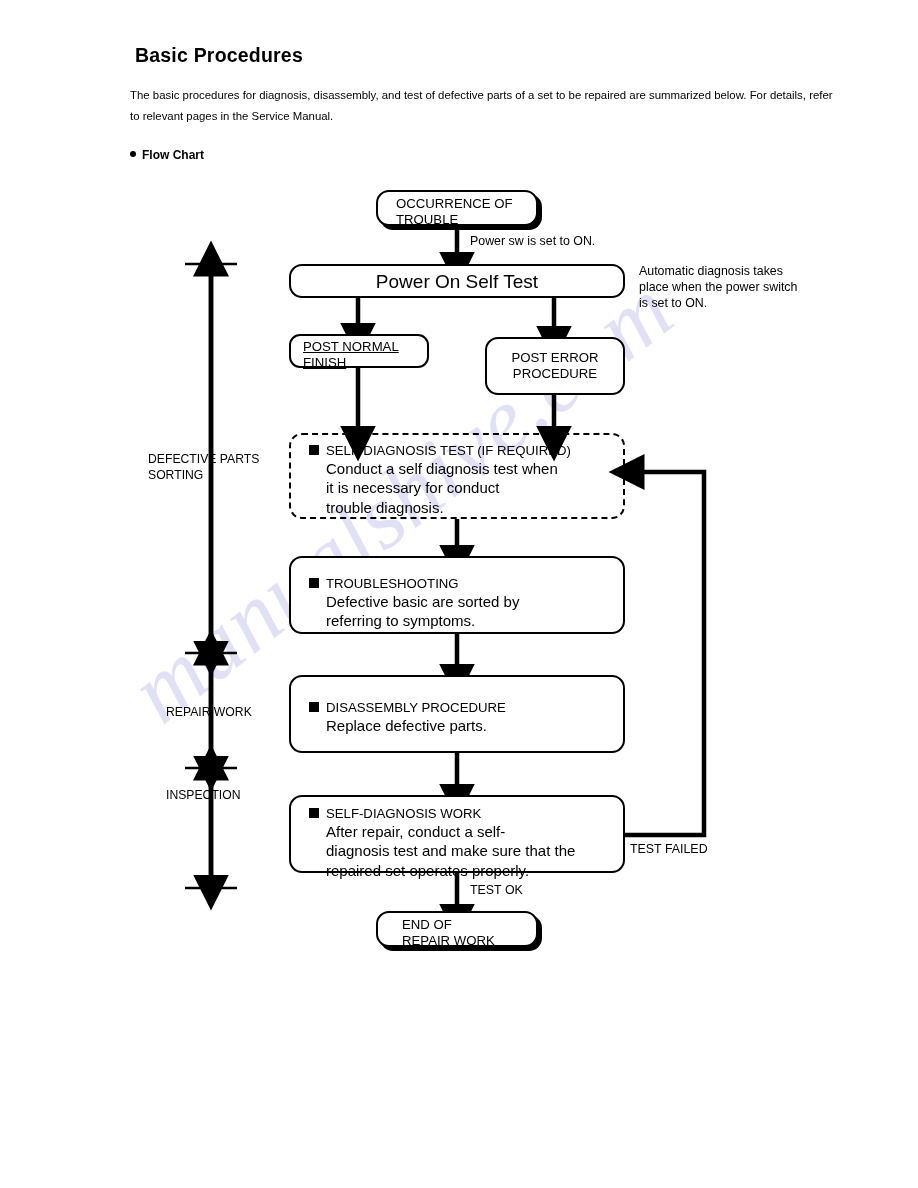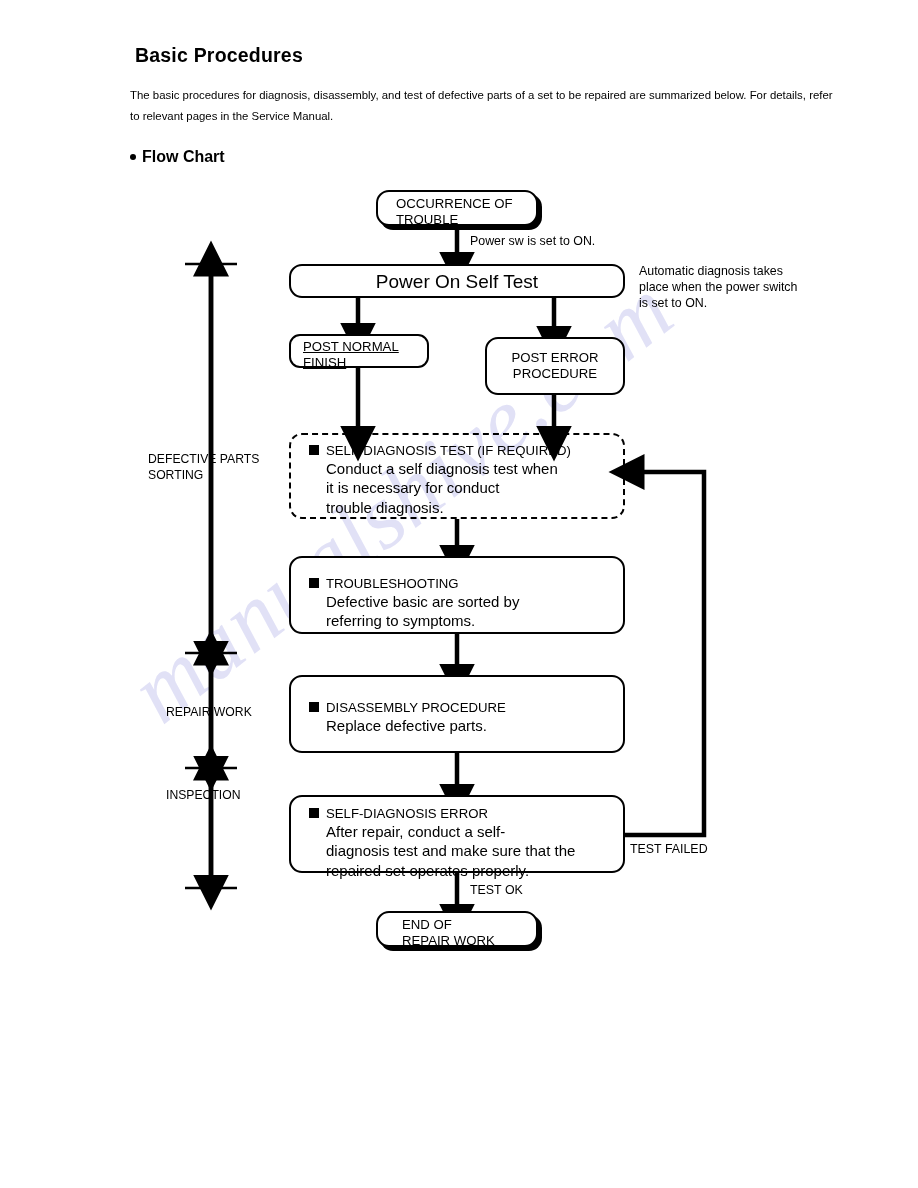--- a/index.html
+++ b/index.html
@@ -54,21 +54,21 @@
     margin: 0 0 18px 5px;
   }
   #intro-para {
     font-size: 11.4px;
     line-height: 1.85;
     margin: 0;
     width: 703px;
   }
   #section-label {
     margin-top: 21px;
-    font-size: 16px;
+    font-size: 12px;
     font-weight: bold;
   }
   #section-label .bullet-dot {
     display: inline-block;
     width: 6px; height: 6px;
     border-radius: 50%;
     background: #000;
     margin-right: 6px;
     vertical-align: 2px;
   }
@@ -272,21 +272,21 @@
 
   <div class="node rounded-lg" style="left:289px; top:675px; width:336px; height:78px; padding:23px 0 0 18px;">
     <div class="node-title">
       <span class="sq-bullet"></span><span>DISASSEMBLY PROCEDURE</span>
     </div>
     <div class="node-body indent">Replace defective parts.</div>
   </div>
 
   <div class="node rounded-lg" style="left:289px; top:795px; width:336px; height:78px; padding:9px 0 0 18px;">
     <div class="node-title">
-      <span class="sq-bullet"></span><span>SELF-DIAGNOSIS ERROR</span>
+      <span class="sq-bullet"></span><span>SELF-DIAGNOSIS WORK</span>
     </div>
     <div class="node-body indent">After repair, conduct a self-</div>
     <div class="node-body indent">diagnosis test and make sure that the</div>
     <div class="node-body indent">repaired set operates properly.</div>
   </div>
 
   <div class="annot" style="left:630px; top:841px;">TEST FAILED</div>
 
   <div class="annot" style="left:470px; top:882px;">TEST OK</div>
 

